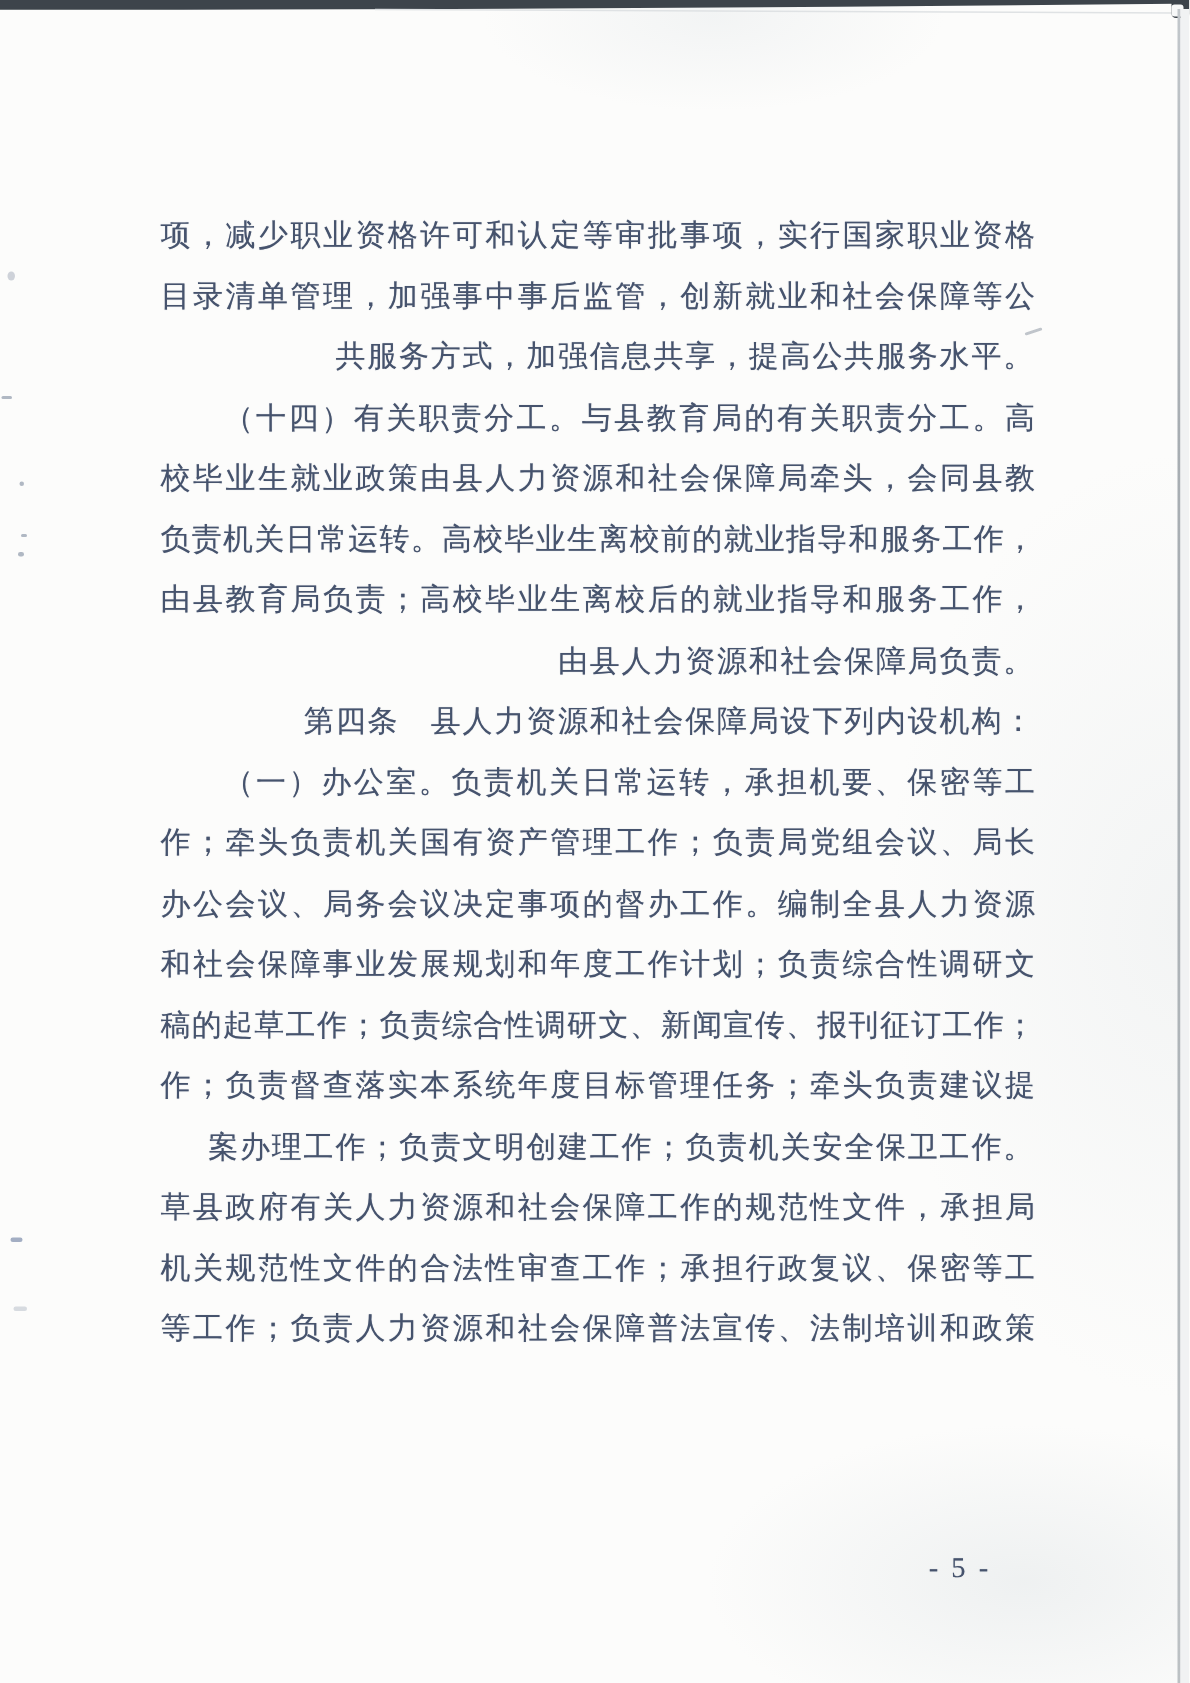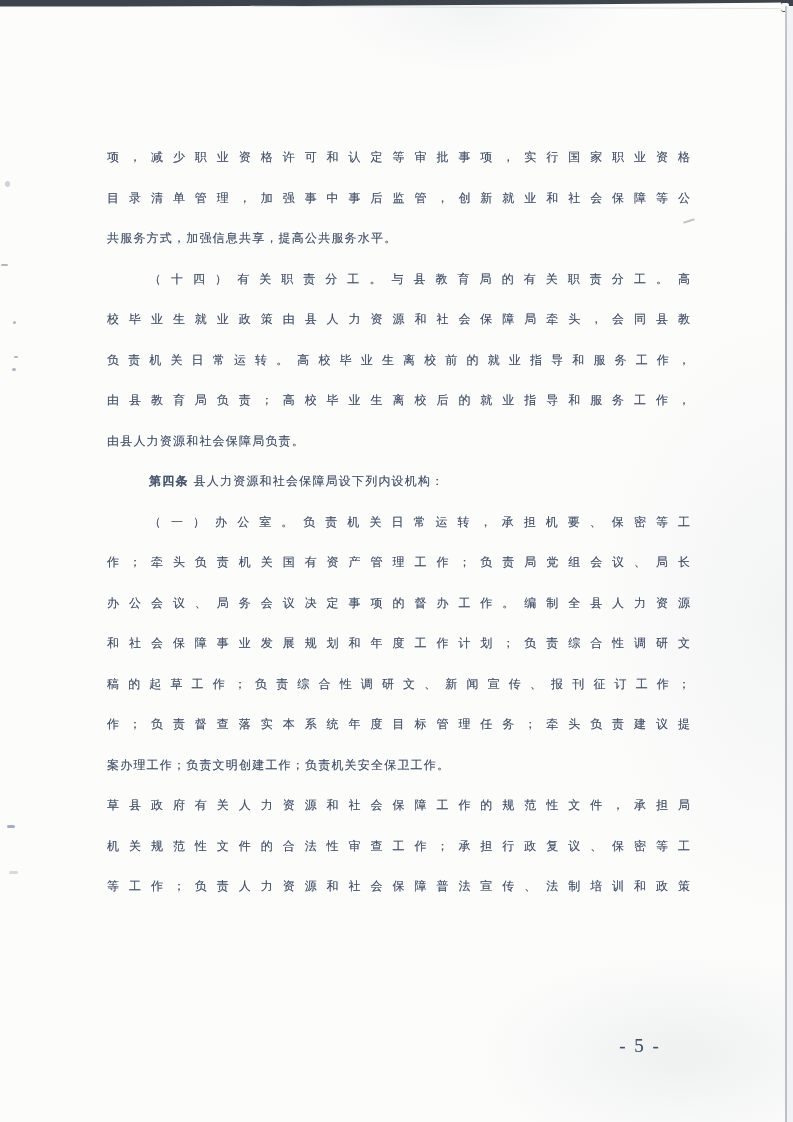--- a/index.html
+++ b/index.html
@@ -51,31 +51,31 @@
   .s3{left:13px;top:321px;width:3px;height:3px;}
   .s4{left:14px;top:356px;width:4px;height:2px;}
   .s5{left:12px;top:368px;width:4px;height:3px;}
   .s6{left:7px;top:825px;width:8px;height:3px;background:rgba(90,110,150,.55);}
   .s7{left:9px;top:871px;width:9px;height:3px;background:rgba(120,133,155,.28);}
   .s8{left:683px;top:220px;width:12px;height:2px;transform:rotate(-18deg);background:rgba(120,130,145,.45);}
   
   .text-block{
     position:absolute;left:107px;top:137px;width:583px;
     color:var(--ink);
-    font-size:12px;
+    font-size:20px;
     text-shadow:0 0 .5px rgba(70,83,109,.55);
   }
   .line{
     height:40.5px;line-height:40.5px;
     overflow:visible;
   }
   .line.justify{text-align:justify;text-align-last:justify;}
-  .line.plain{text-align:left;letter-spacing:1.2px;}
+  .line.plain{text-align:right;letter-spacing:1.2px;}
   .line.indent{padding-left:42px;}
-  .bold-prefix{font-weight:bold;margin-right:5px;}
+  .bold-prefix{font-weight:normal;margin-right:21px;}
   .page-number{
     position:absolute;left:604px;top:1032px;width:72px;height:28px;
     line-height:28px;text-align:center;
     color:var(--ink);font-size:19px;letter-spacing:2px;
     text-shadow:0 0 .5px rgba(70,83,109,.5);
   }
 </style>
 </head>
 <body>
 

